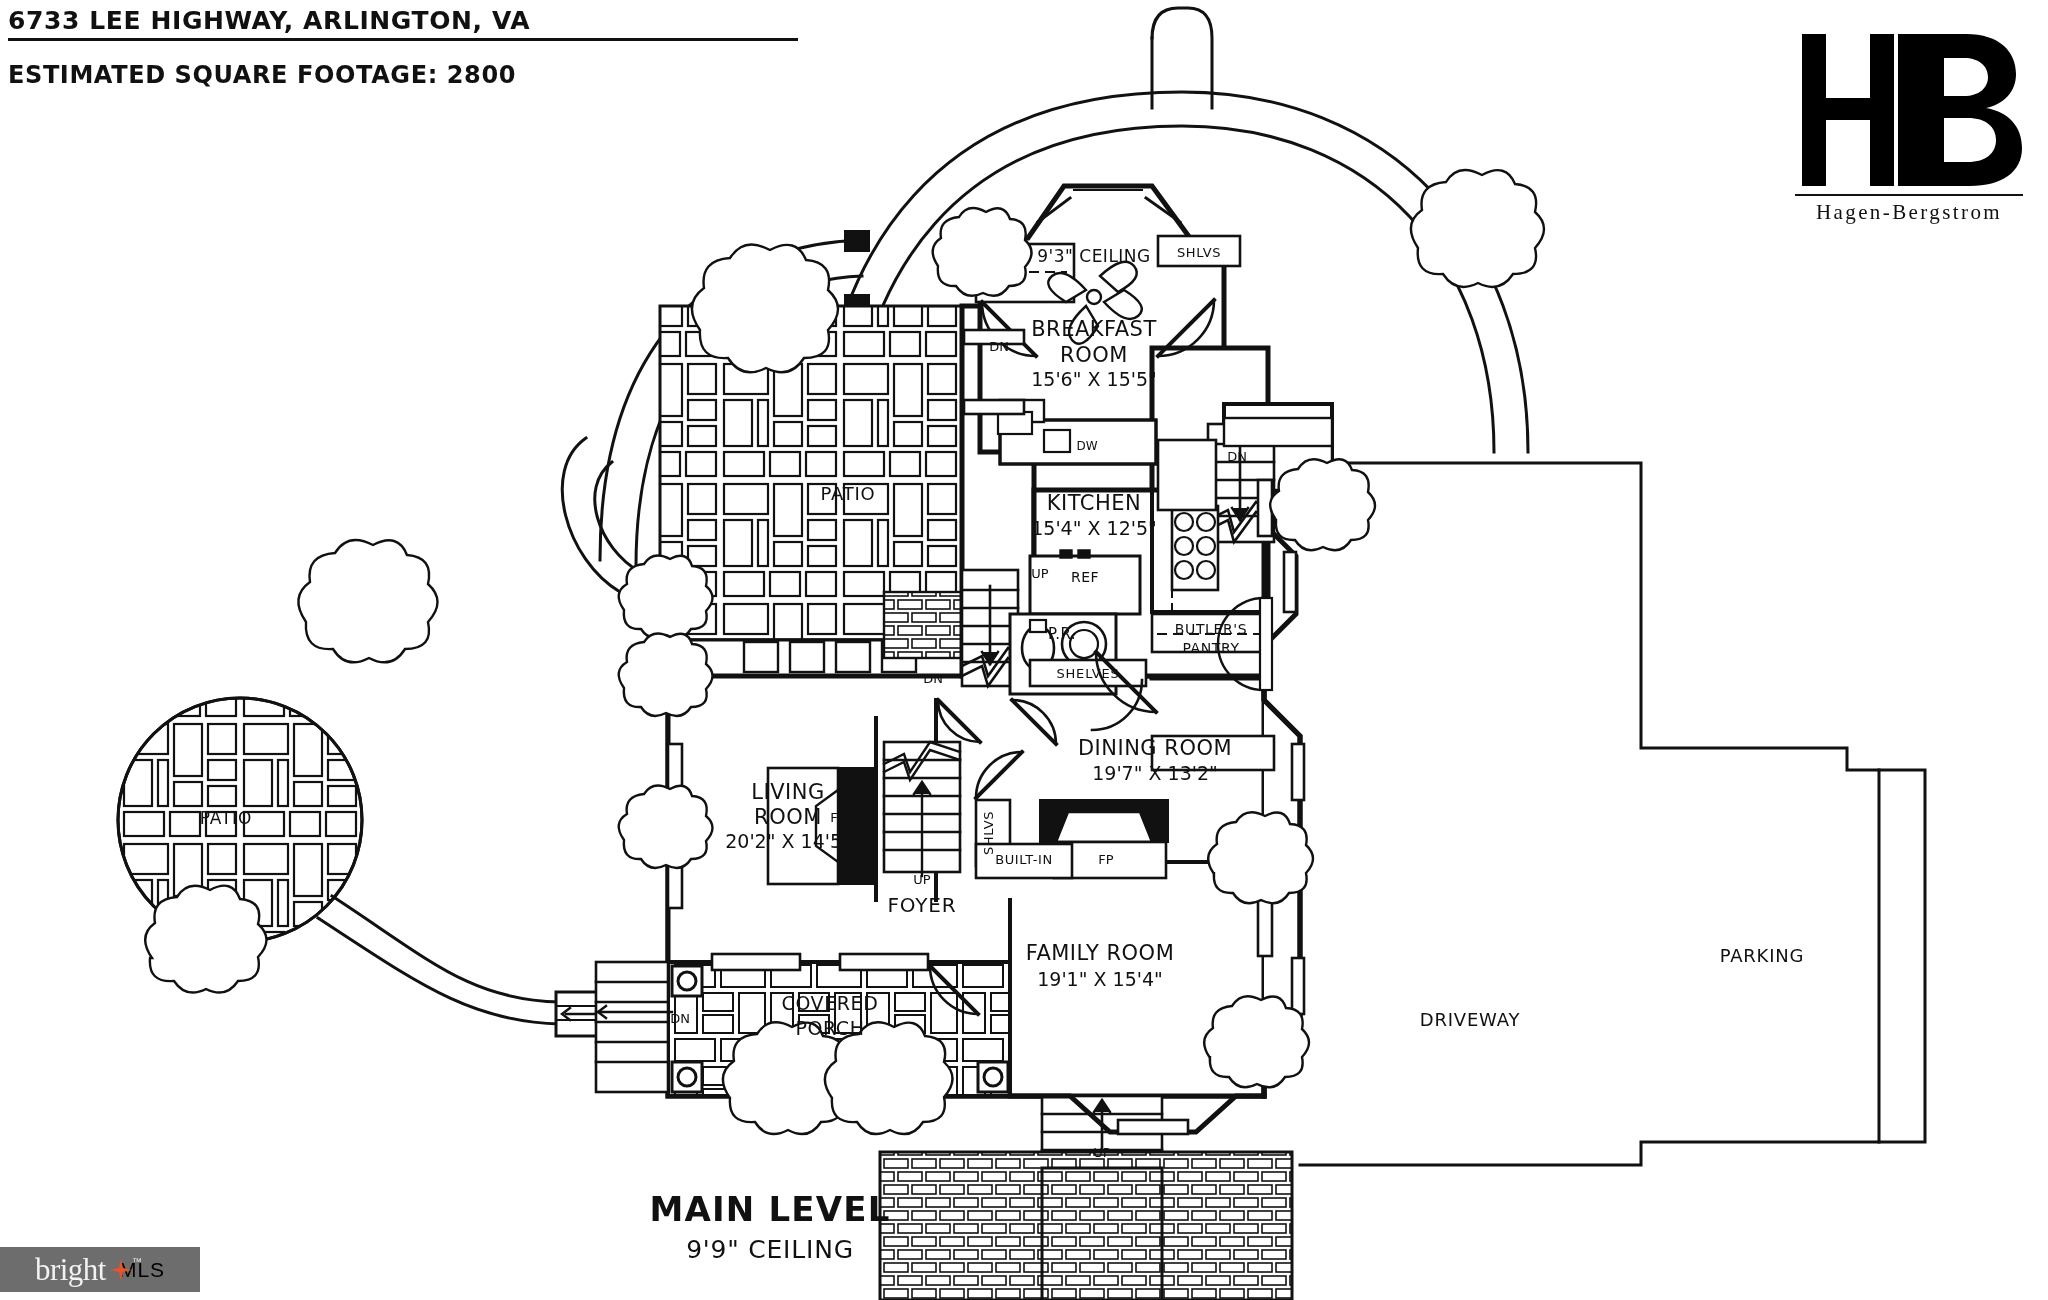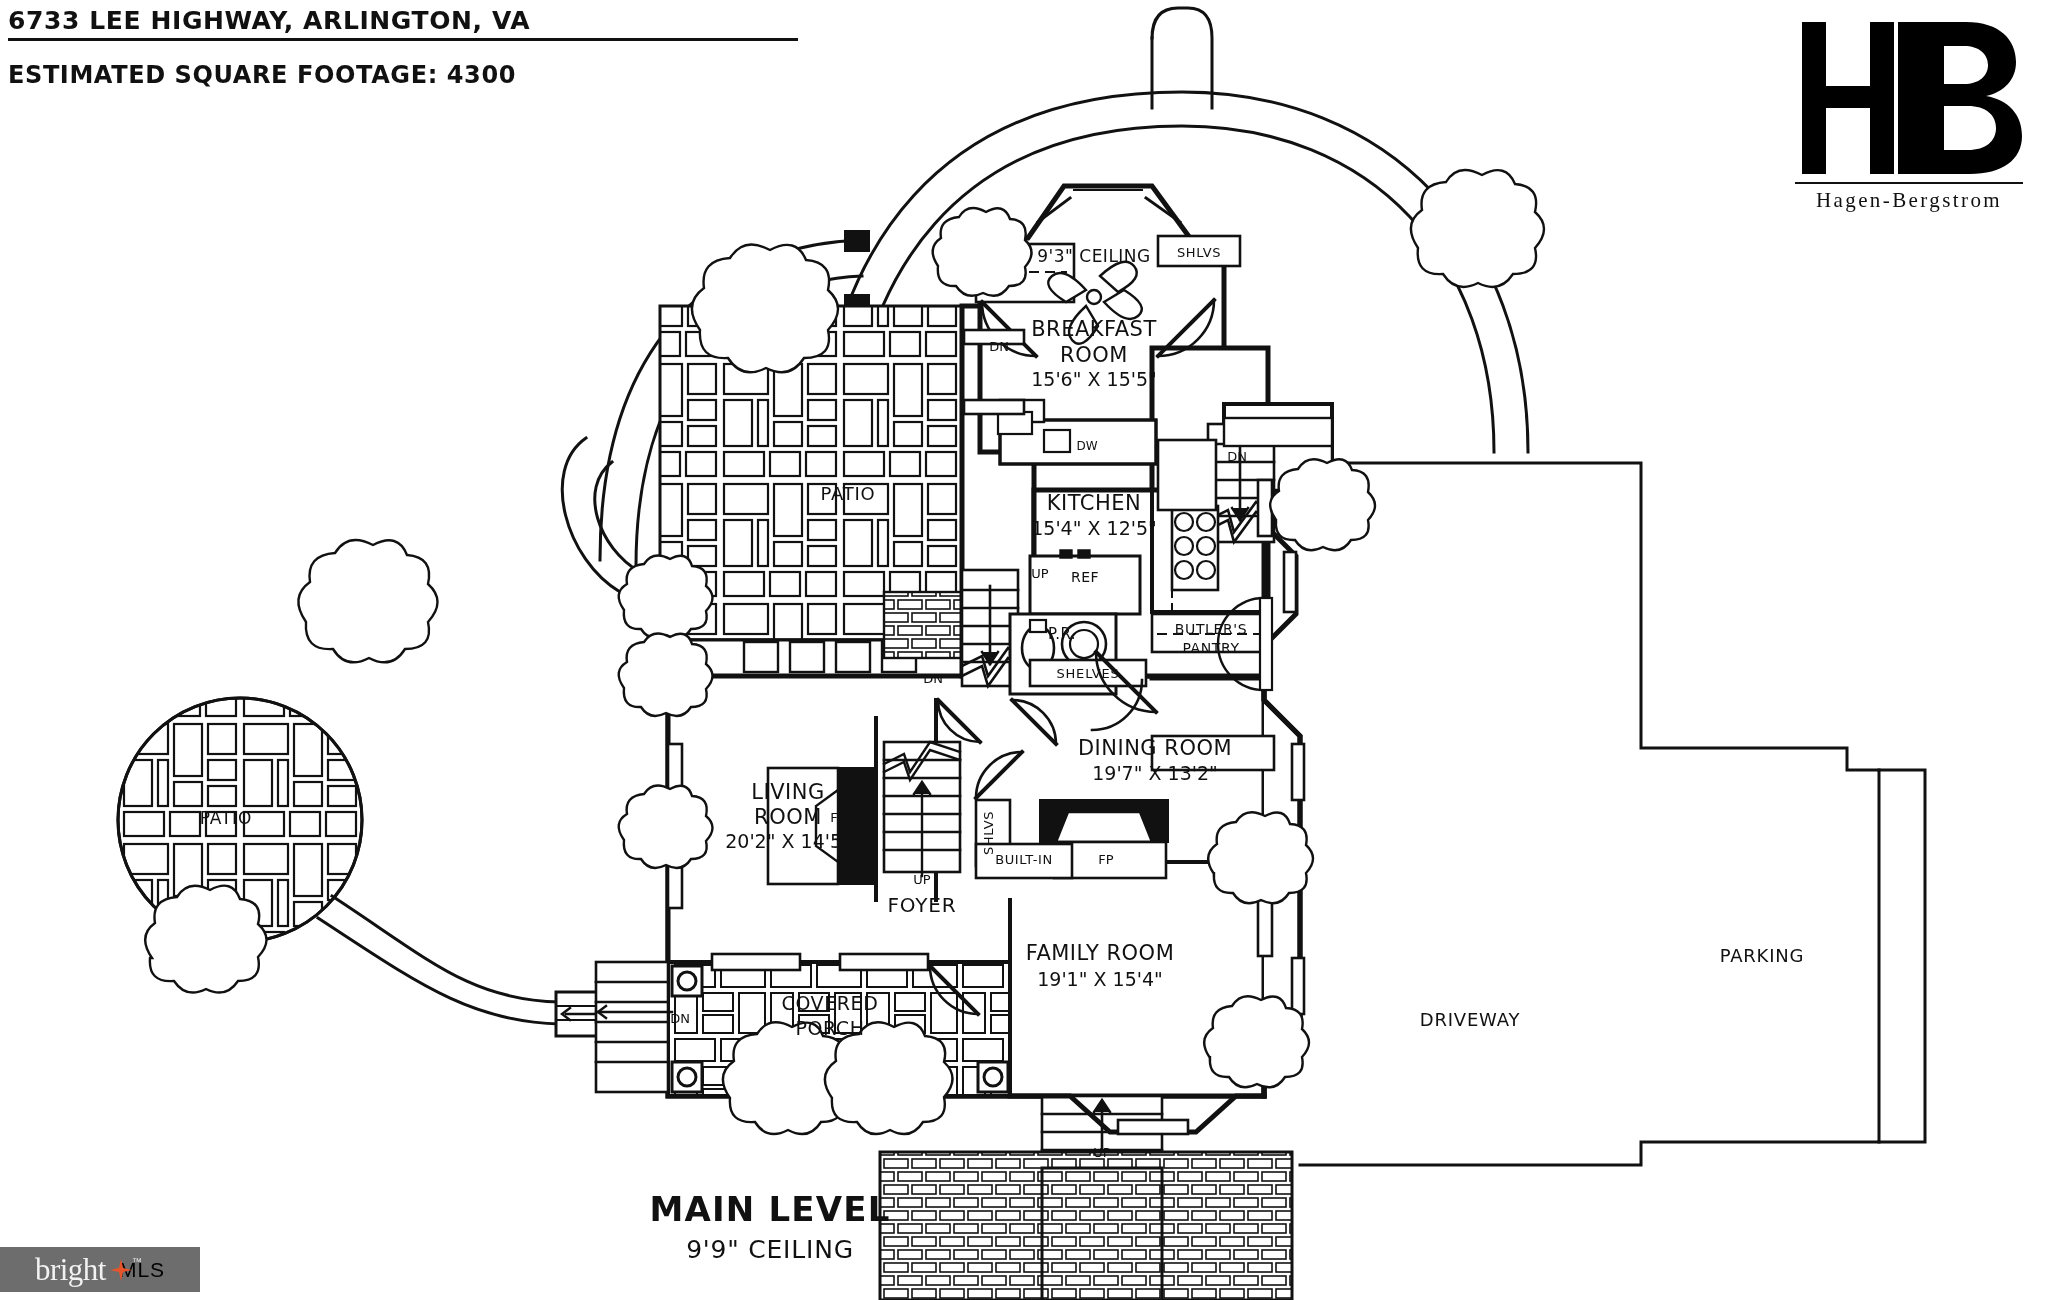--- a/index.html
+++ b/index.html
@@ -15,21 +15,21 @@
     font-family:"DejaVu Sans", sans-serif;white-space:nowrap;
   }
   #address-rule{width:790px;height:3px;background:#111;margin:3px 0 9px 0;}
   .hdr-line{font-size:19px;letter-spacing:.3px;font-family:"DejaVu Sans", sans-serif;margin-bottom:7px;white-space:nowrap;}
   .hdr-small{font-size:16.5px;letter-spacing:.2px;margin-bottom:4px;}
   #sqft-line{
     font-size:24px;font-weight:700;letter-spacing:.6px;margin-top:20px;
     font-family:"DejaVu Sans", sans-serif;white-space:nowrap;
   }
   
-  #logo-block{position:absolute;right:14px;top:8px;width:250px;text-align:center;}
+  #logo-block{position:absolute;right:14px;top:20px;width:250px;text-align:center;}
   #logo-mark{height:172px;position:relative;}
   #logo-mark svg{display:block;margin:0 auto;}
   #logo-rule{height:2px;background:#111;width:228px;margin:2px auto 4px auto;}
   #logo-wordmark{
     font-family:"Liberation Serif", serif;font-size:21px;letter-spacing:2.4px;color:#111;
   }
   
   #plan-canvas{position:absolute;left:0;top:0;width:2048px;height:1300px;}
   #plan-canvas svg{display:block;}
   
@@ -43,21 +43,21 @@
     letter-spacing:-.5px;position:relative;line-height:1;
   }
   #mls-mls{font-family:"Liberation Sans", sans-serif;font-size:21px;color:#000000;letter-spacing:1px;margin-left:9px;}
 </style>
 </head>
 <body>
 
 <div id="header-block">
   <div id="address-title">6733 LEE HIGHWAY, ARLINGTON, VA</div>
   <div id="address-rule"></div>
-  <div id="sqft-line">ESTIMATED SQUARE FOOTAGE: 4300</div>
+  <div id="sqft-line">ESTIMATED SQUARE FOOTAGE: 2800</div>
 </div>
 
 <div id="logo-block">
   <div id="logo-mark">
     <svg width="230" height="172" viewBox="0 0 230 172" aria-hidden="true">
 
       <rect x="8" y="14" width="24" height="152" fill="#000"></rect>
       <rect x="8" y="78" width="92" height="22" fill="#000"></rect>
       <rect x="76" y="14" width="24" height="152" fill="#000"></rect>
 

